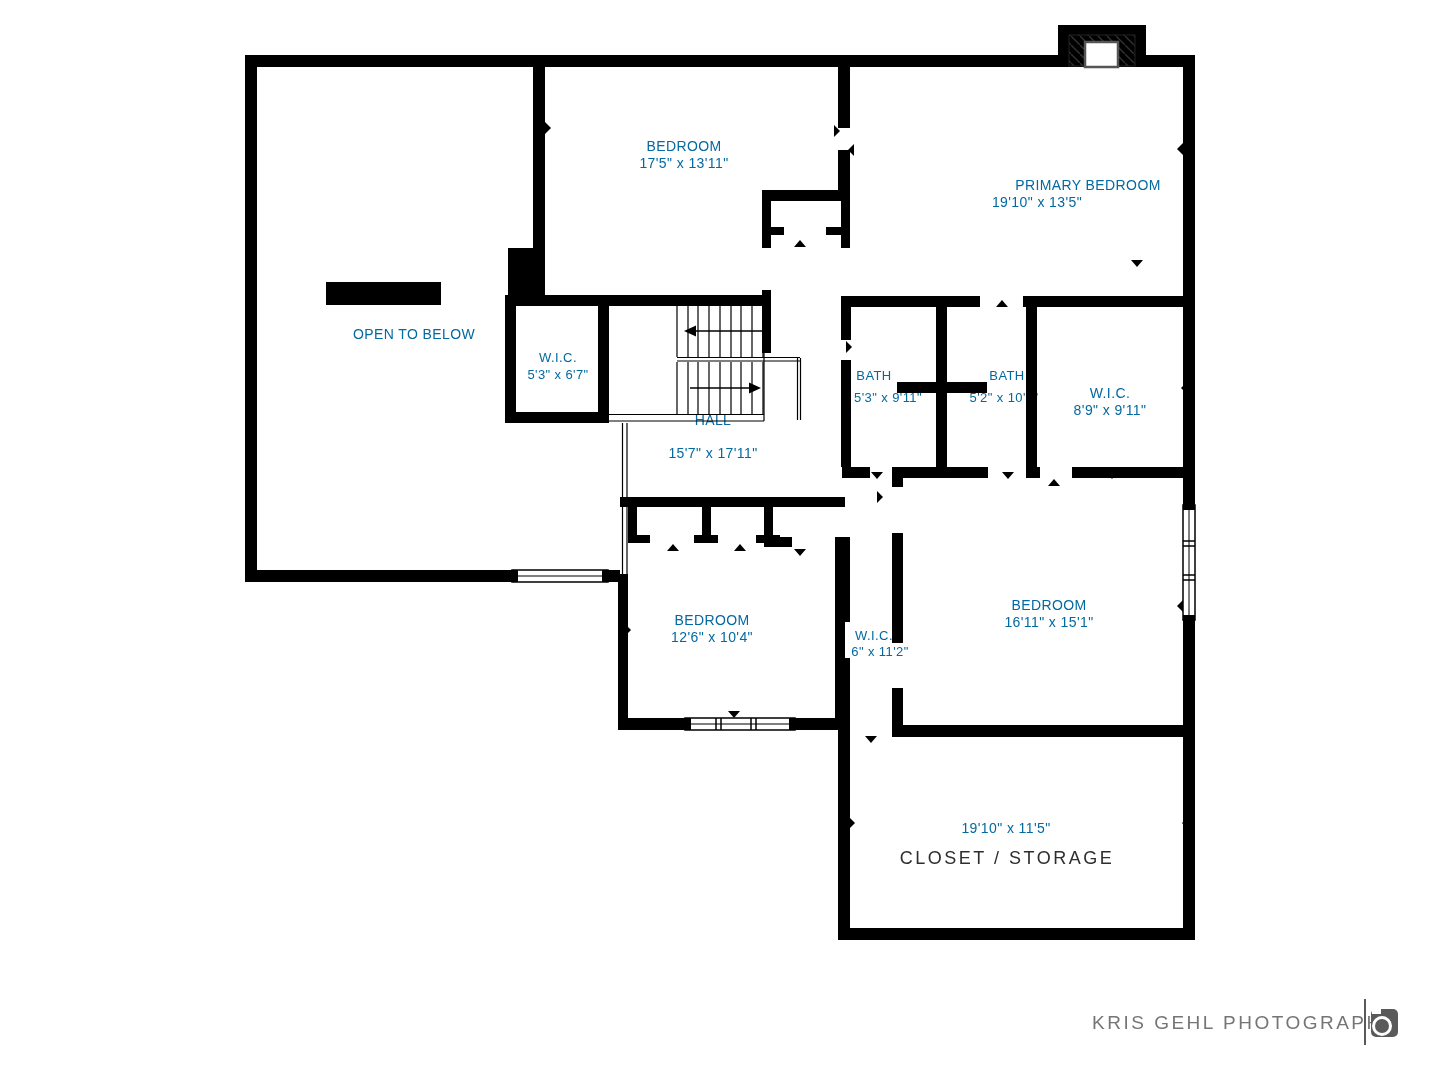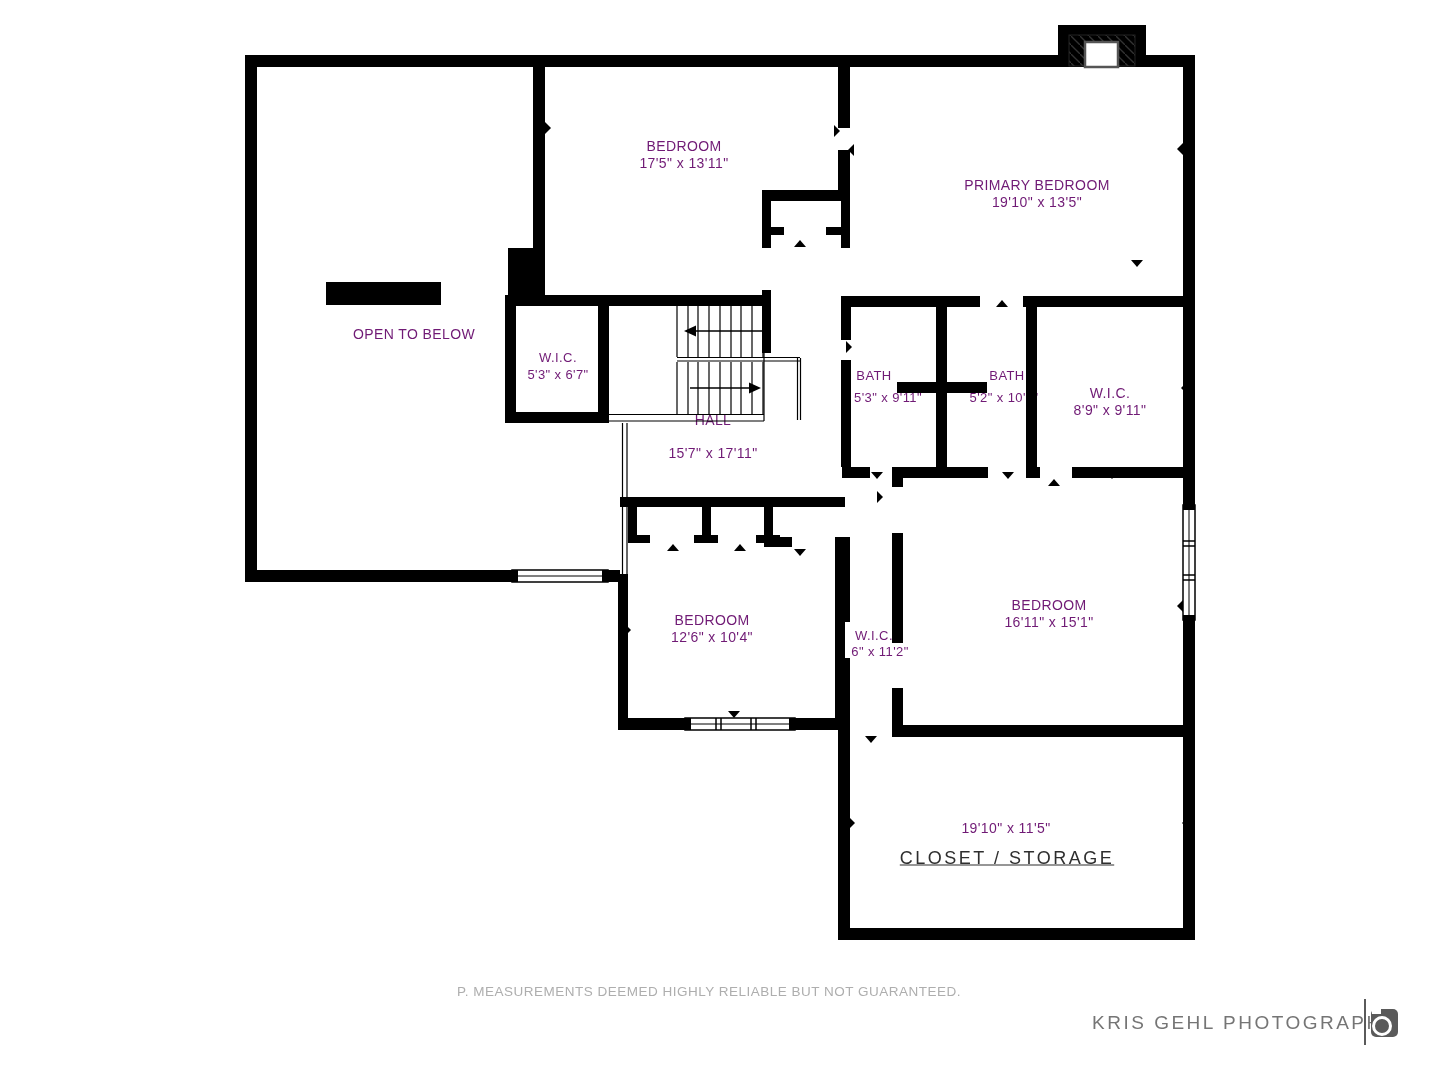--- a/index.html
+++ b/index.html
@@ -1,21 +1,21 @@
 <!DOCTYPE html>
 <html><head>
 <meta charset="utf-8">
 <style>
   html,body{margin:0;padding:0;background:#fff;}
   #stage{position:relative;width:1440px;height:1080px;background:#ffffff;overflow:hidden;
          font-family:"Liberation Sans",sans-serif;}
   #plan-svg{position:absolute;left:0;top:0;z-index:2;pointer-events:none;}
   .lbl{position:absolute;transform:translate(-50%,-50%);white-space:nowrap;z-index:1;
-       font:400 14px "Liberation Sans",sans-serif;color:#701a75;letter-spacing:.4px;}
-  .lbl.big{font-size:18px;letter-spacing:2.5px;color:#2e2e2e;text-decoration:underline;}
+       font:400 14px "Liberation Sans",sans-serif;color:#0369a1;letter-spacing:.4px;}
+  .lbl.big{font-size:18px;letter-spacing:2.5px;color:#2e2e2e;}
   .lbl.small{font-size:13px;}
   .disclaimer{position:absolute;transform:translate(-50%,-50%);white-space:nowrap;z-index:1;
        font:400 13.5px "Liberation Sans",sans-serif;color:#aeaeae;letter-spacing:.5px;}
   .logo-text{position:absolute;transform:translate(-50%,-50%);white-space:nowrap;z-index:1;
        font:400 19px "Liberation Sans",sans-serif;color:#757575;letter-spacing:2.5px;}
   .logo-sep{position:absolute;left:1364px;top:999px;width:2px;height:46px;background:#5a5a5a;z-index:1;}
   .cam{position:absolute;left:1371px;top:1002px;width:30px;height:38px;z-index:1;}
   .cam .body{position:absolute;left:0;top:7px;width:27px;height:28px;background:#5a5a5a;border-radius:5px;}
   .cam .flash{position:absolute;left:1px;top:7px;width:9px;height:5px;background:#ffffff;}
   .cam .lens{position:absolute;left:1px;top:14px;width:14px;height:14px;border-radius:50%;
@@ -24,21 +24,21 @@
 </head>
 <body>
 
 <div id="stage">
 
   <div class="lbl" style="left:414px;top:334px">OPEN TO BELOW</div>
 
   <div class="lbl" style="left:684px;top:146px">BEDROOM</div>
   <div class="lbl" style="left:684px;top:163px">17'5" x 13'11"</div>
 
-  <div class="lbl" style="left:1037px;top:185px">PRIMARY BEDROOM</div>
+  <div class="lbl" style="left:1088px;top:185px">PRIMARY BEDROOM</div>
   <div class="lbl" style="left:1037px;top:202px">19'10" x 13'5"</div>
 
   <div class="lbl small" style="left:558px;top:357px">W.I.C.</div>
   <div class="lbl small" style="left:558px;top:374px">5'3" x 6'7"</div>
 
   <div class="lbl" style="left:713px;top:420px">HALL</div>
   <div class="lbl" style="left:713px;top:453px">15'7" x 17'11"</div>
 
   <div class="lbl small" style="left:874px;top:375px">BATH</div>
   <div class="lbl small" style="left:888px;top:397px">5'3" x 9'11"</div>
@@ -54,21 +54,20 @@
 
   <div class="lbl small" style="left:874px;top:635px">W.I.C.</div>
   <div class="lbl small" style="left:880px;top:651px">6" x 11'2"</div>
 
   <div class="lbl" style="left:1049px;top:605px">BEDROOM</div>
   <div class="lbl" style="left:1049px;top:622px">16'11" x 15'1"</div>
 
   <div class="lbl" style="left:1006px;top:828px">19'10" x 11'5"</div>
   <div class="lbl big" style="left:1007px;top:858px">CLOSET / STORAGE</div>
 
-  <div class="disclaimer" style="left:709px;top:991px">P. MEASUREMENTS DEEMED HIGHLY RELIABLE BUT NOT GUARANTEED.</div>
   <div class="logo-text" style="left:1245px;top:1023px">KRIS GEHL PHOTOGRAPHY</div>
   <div class="logo-sep"></div>
   <div class="cam">
     <div class="body"></div>
     <div class="flash"></div>
     <div class="lens"></div>
   </div>
 
   <svg id="plan-svg" width="1440" height="1080" viewBox="0 0 1440 1080">
     <defs>

